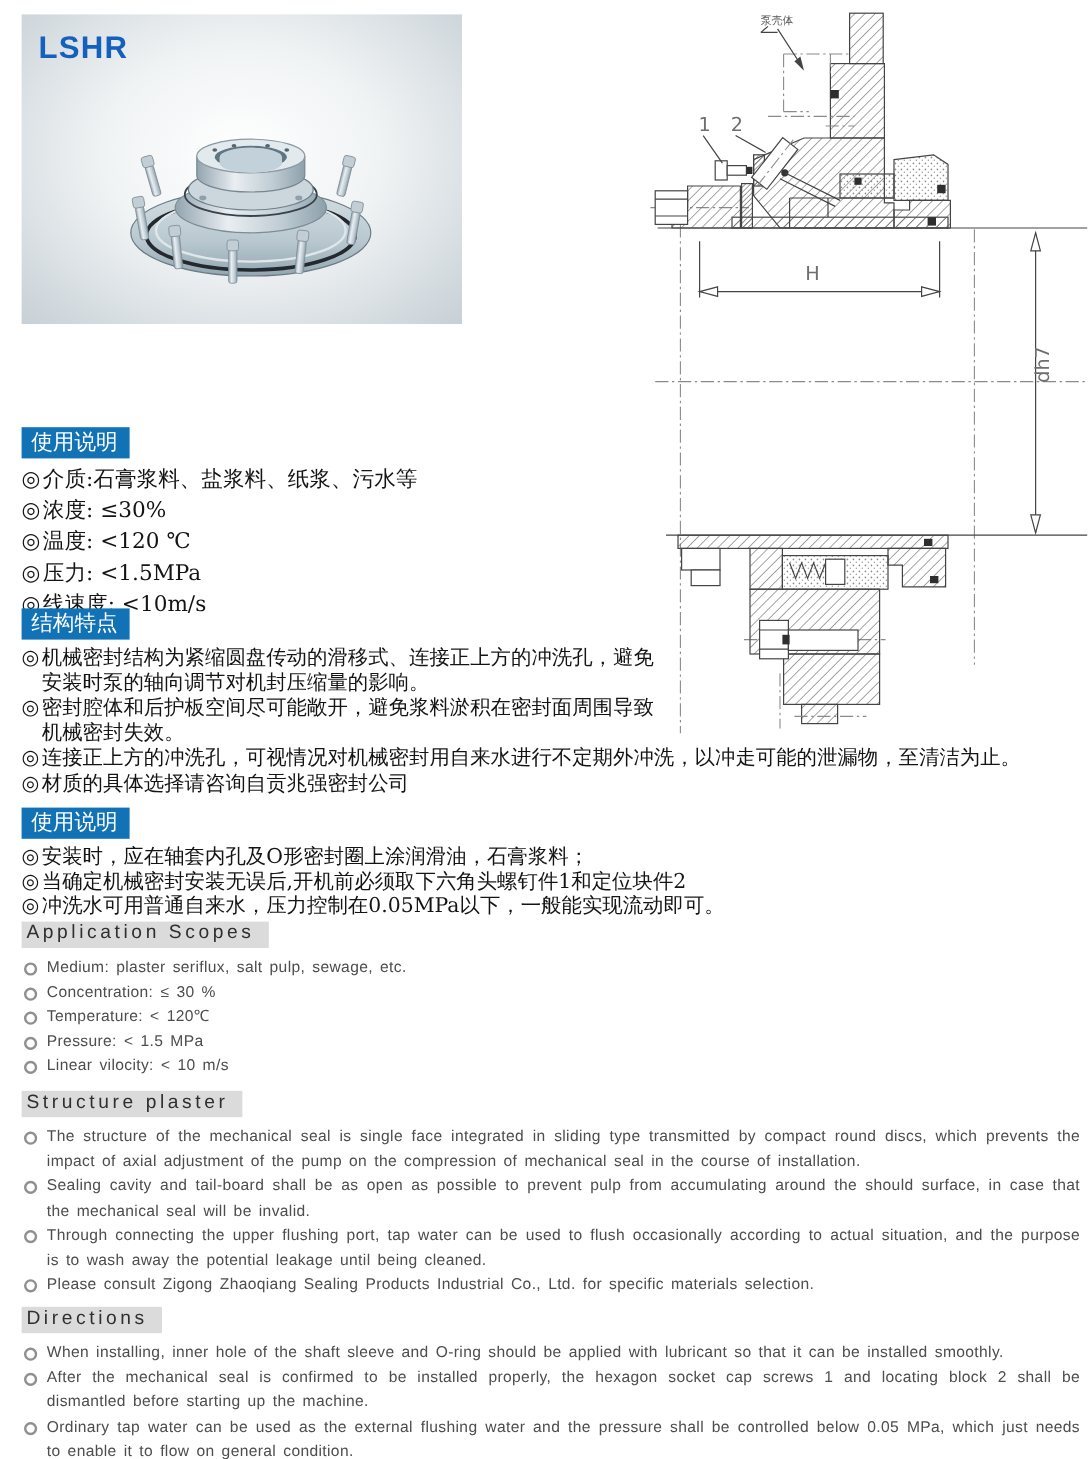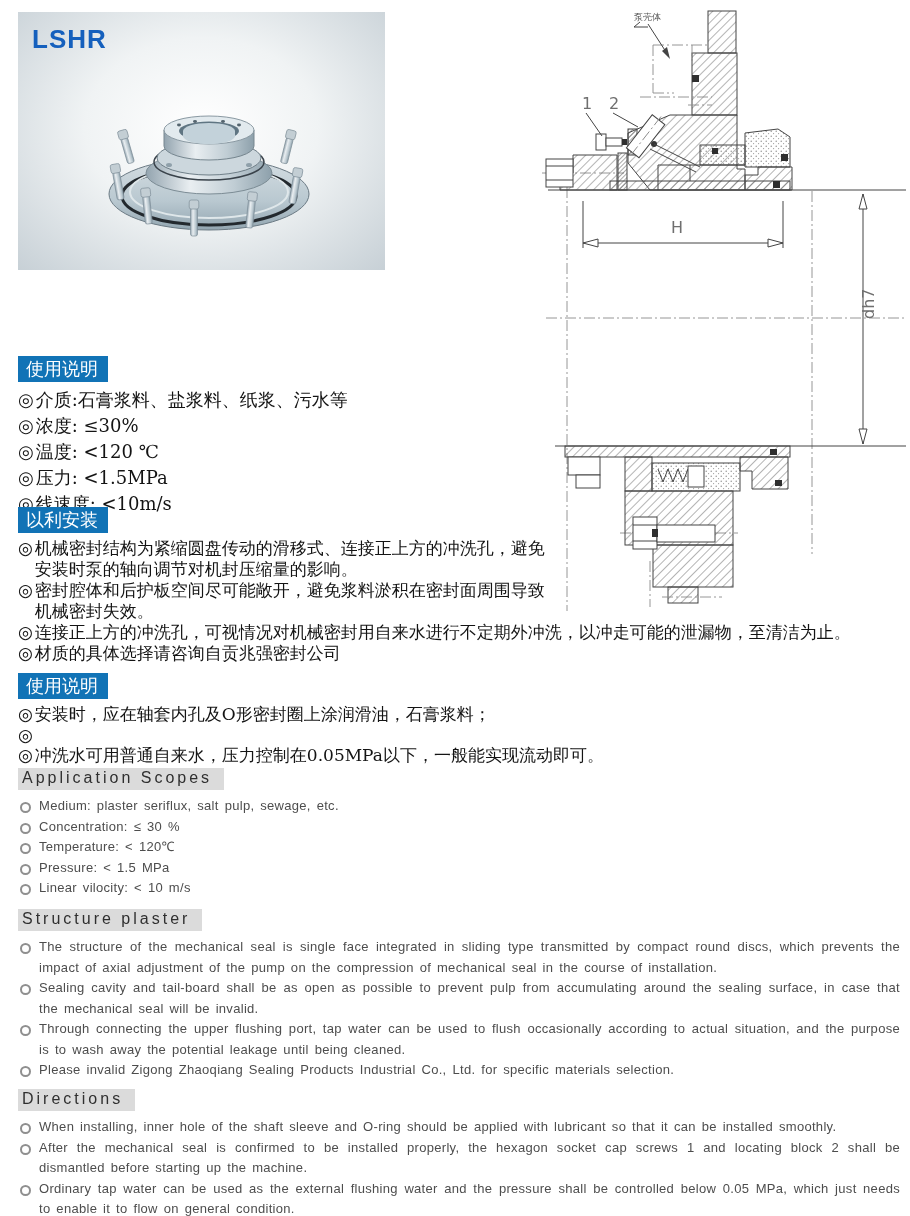--- a/index.html
+++ b/index.html
@@ -250,21 +250,21 @@
         <span class="cn-marker">◎</span>
         <span class="txt">压力: &lt;1.5MPa</span>
       </div>
     <div class="cn-item">
         <span class="cn-marker">◎</span>
         <span class="txt">线速度: &lt;10m/s</span>
       </div>
   </section>
 
   <section class="cn-sec cn2">
-    <div class="cn-head">以利安装</div>
+    <div class="cn-head">结构特点</div>
     <div class="cn-item">
         <span class="cn-marker">◎</span>
         <span class="txt narrow">机械密封结构为紧缩圆盘传动的滑移式、连接正上方的冲洗孔，避免安装时泵的轴向调节对机封压缩量的影响。</span>
       </div>
     <div class="cn-item">
         <span class="cn-marker">◎</span>
         <span class="txt narrow">密封腔体和后护板空间尽可能敞开，避免浆料淤积在密封面周围导致机械密封失效。</span>
       </div>
     <div class="cn-item">
         <span class="cn-marker">◎</span>
@@ -277,20 +277,21 @@
   </section>
 
   <section class="cn-sec cn3">
     <div class="cn-head">使用说明</div>
     <div class="cn-item">
         <span class="cn-marker">◎</span>
         <span class="txt">安装时，应在轴套内孔及O形密封圈上涂润滑油，石膏浆料；</span>
       </div>
     <div class="cn-item">
         <span class="cn-marker">◎</span>
+        <span class="txt">当确定机械密封安装无误后,开机前必须取下六角头螺钉件1和定位块件2</span>
       </div>
     <div class="cn-item">
         <span class="cn-marker">◎</span>
         <span class="txt">冲洗水可用普通自来水，压力控制在0.05MPa以下，一般能实现流动即可。</span>
       </div>
   </section>
 
   <section class="en-sec en1">
     <div class="en-head">Application Scopes</div>
     <div class="en-item">
@@ -316,29 +317,29 @@
   </section>
 
   <section class="en-sec en2">
     <div class="en-head">Structure plaster</div>
     <div class="en-item">
         <span class="en-bullet"></span>
         <span class="txt">The structure of the mechanical seal is single face integrated in sliding type transmitted by compact round discs, which prevents the impact of axial adjustment of the pump on the compression of mechanical seal in the course of installation.</span>
       </div>
     <div class="en-item">
         <span class="en-bullet"></span>
-        <span class="txt">Sealing cavity and tail-board shall be as open as possible to prevent pulp from accumulating around the sealing surface, in case that the mechanical seal will be invalid.</span>
+        <span class="txt">Sealing cavity and tail-board shall be as open as possible to prevent pulp from accumulating around the should surface, in case that the mechanical seal will be invalid.</span>
       </div>
     <div class="en-item">
         <span class="en-bullet"></span>
         <span class="txt">Through connecting the upper flushing port, tap water can be used to flush occasionally according to actual situation, and the purpose is to wash away the potential leakage until being cleaned.</span>
       </div>
     <div class="en-item">
         <span class="en-bullet"></span>
-        <span class="txt">Please invalid Zigong Zhaoqiang Sealing Products Industrial Co., Ltd. for specific materials selection.</span>
+        <span class="txt">Please consult Zigong Zhaoqiang Sealing Products Industrial Co., Ltd. for specific materials selection.</span>
       </div>
   </section>
 
   <section class="en-sec en3">
     <div class="en-head">Directions</div>
     <div class="en-item">
         <span class="en-bullet"></span>
         <span class="txt">When installing, inner hole of the shaft sleeve and O-ring should be applied with lubricant so that it can be installed smoothly.</span>
       </div>
     <div class="en-item">

